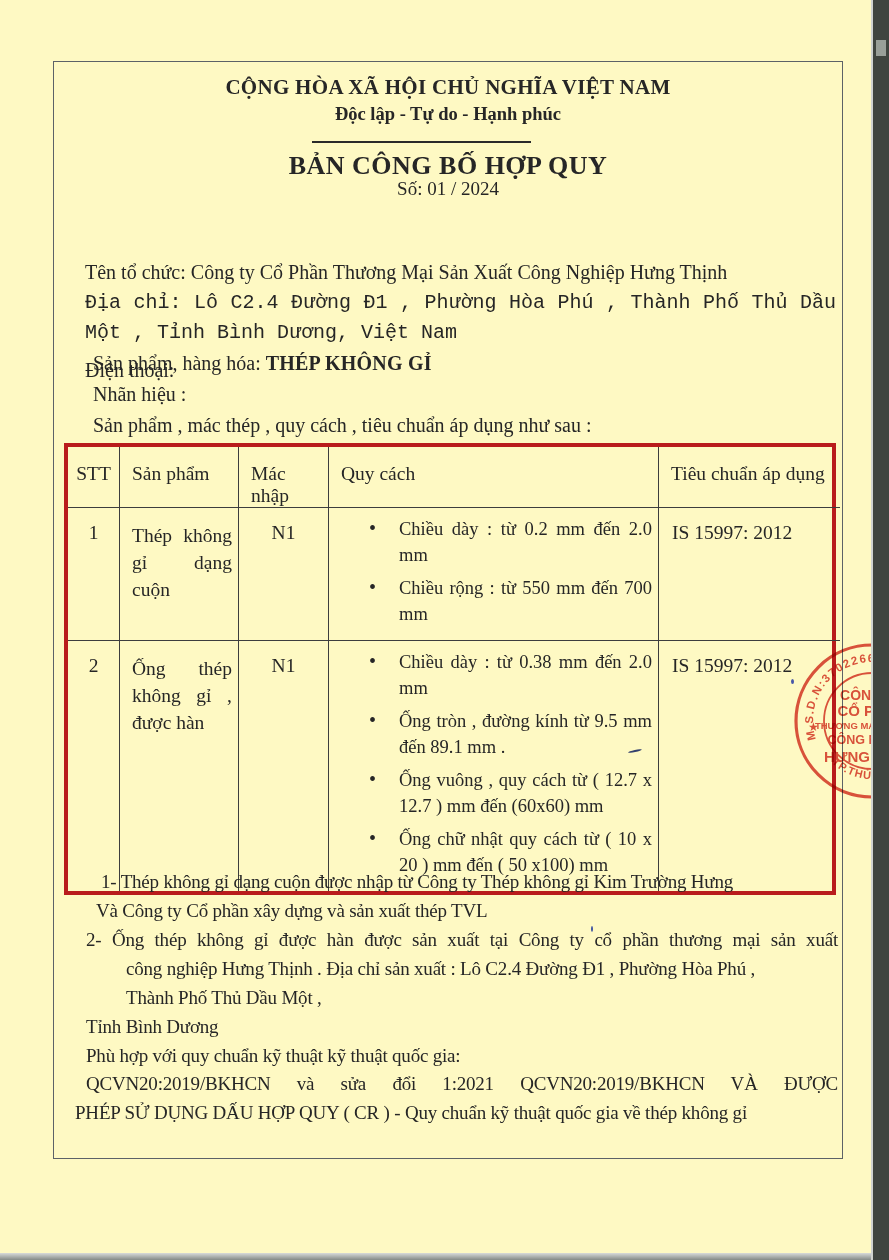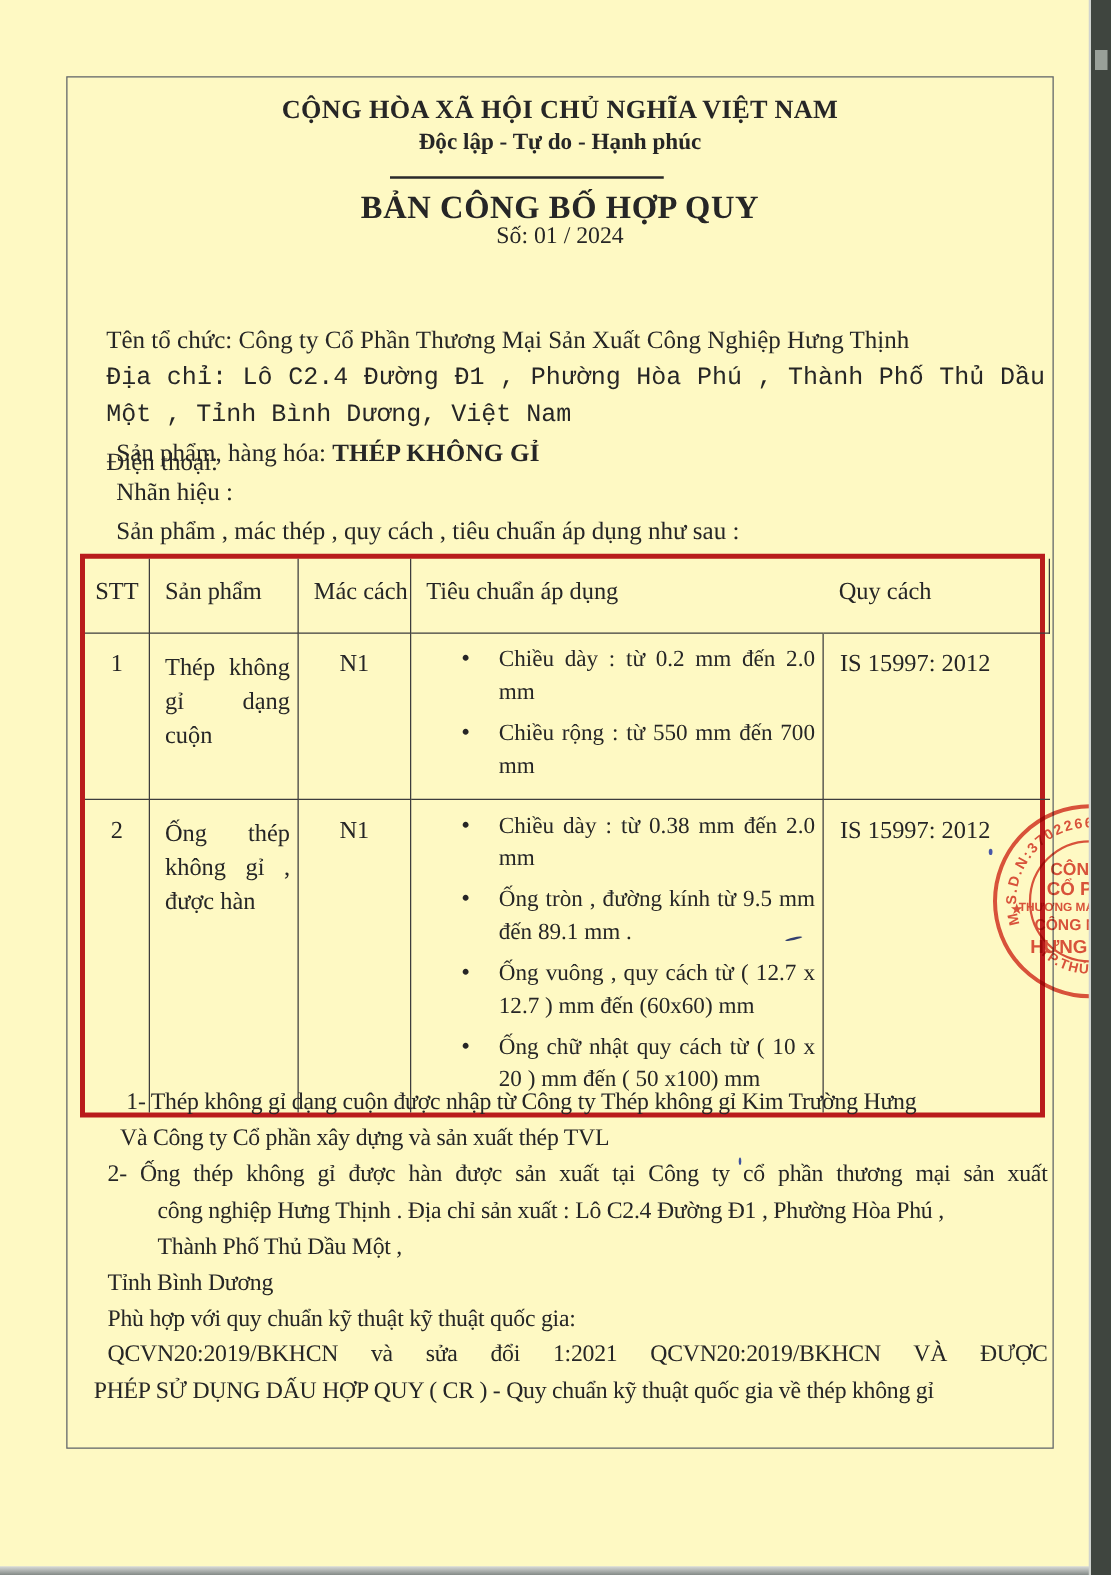--- a/index.html
+++ b/index.html
@@ -91,23 +91,23 @@
     <div class="products">
       <div><span>Sản phẩm, hàng hóa:</span> <b>THÉP KHÔNG GỈ</b></div>
       <div>Nhãn hiệu :</div>
       <div>Sản phẩm , mác thép , quy cách , tiêu chuẩn áp dụng như sau :</div>
     </div>
 
     <div class="doc-table">
 
       <div class="cell hrow center">STT</div>
       <div class="cell hrow h-pad">Sản phẩm</div>
-      <div class="cell hrow h-pad">Mác cách</div>
+      <div class="cell hrow h-pad">Mác nhập</div>
+      <div class="cell hrow h-pad">Quy cách</div>
       <div class="cell hrow h-pad last">Tiêu chuẩn áp dụng</div>
-      <div class="cell hrow h-pad">Quy cách</div>
 
       <div class="cell r1 c-stt">1</div>
       <div class="cell r1 c-prod">Thép không gỉ dạng cuộn</div>
       <div class="cell r1 c-grade">N1</div>
       <div class="cell r1">
         <ul class="specs">
           <li>Chiều dày : từ 0.2 mm đến 2.0 mm</li>
           <li>Chiều rộng : từ 550 mm đến 700 mm</li>
         </ul>
       </div>

